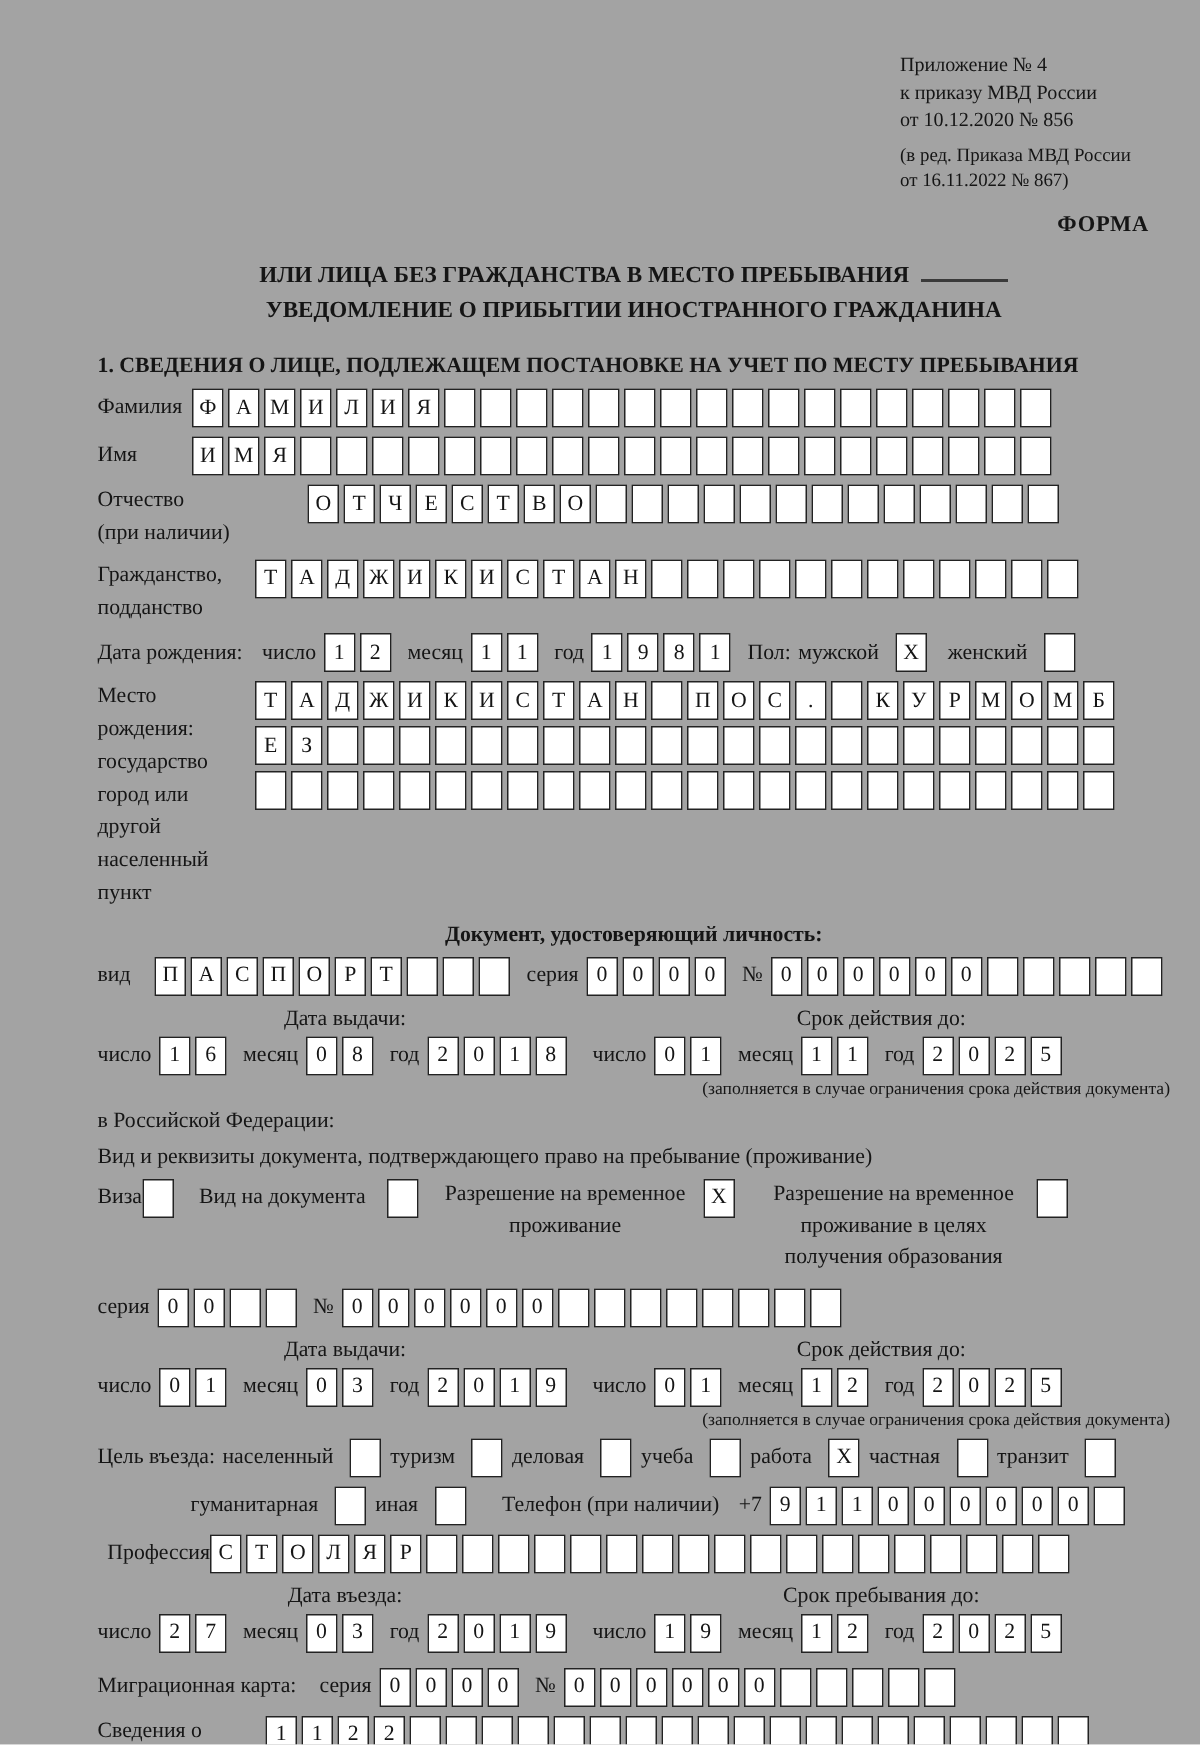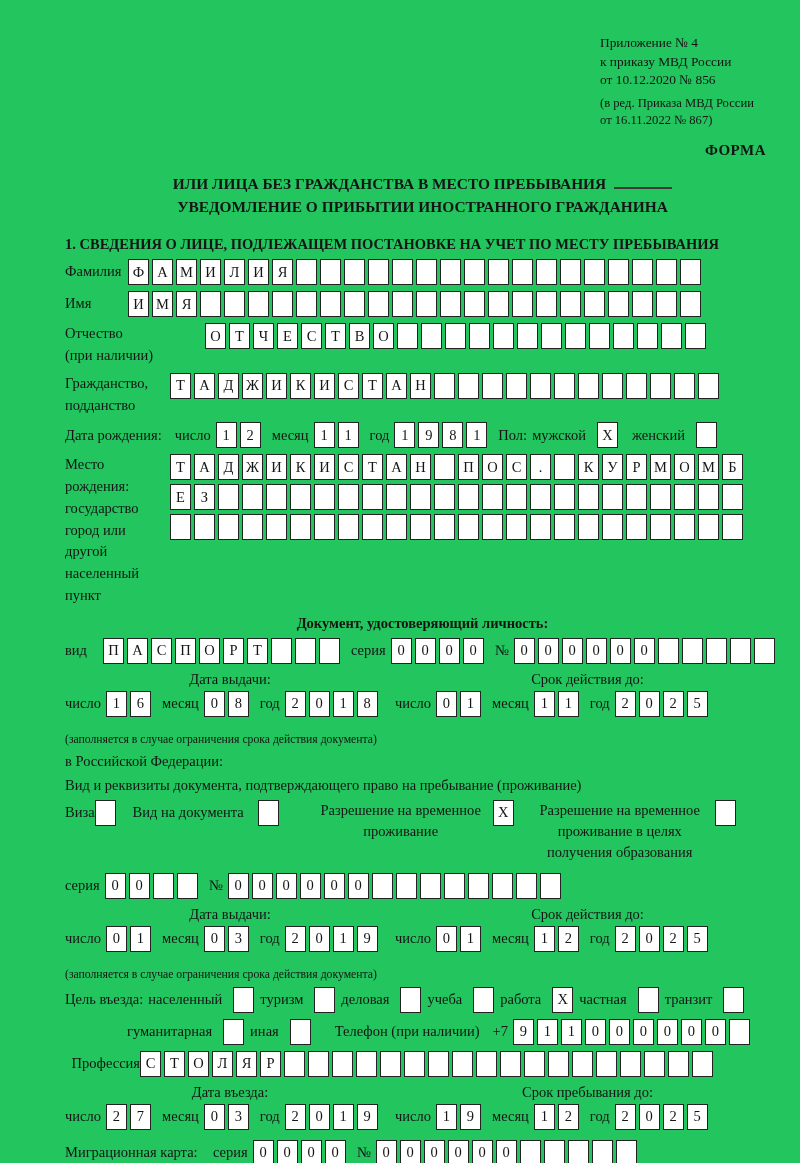--- a/index.html
+++ b/index.html
@@ -1,18 +1,18 @@
 <!DOCTYPE html>
 <html><head>
 <meta charset="utf-8">
 <style>
   html,body{margin:0;padding:0;background:#fff;}
   .page{
     position:relative;width:800px;height:1163px;box-sizing:border-box;
-    background:#22c55e;padding:34px 20px 0 65px;
+    background:#a3a3a3;padding:34px 20px 0 65px;
     font-family:"Liberation Serif","DejaVu Serif",serif;color:#151515;
     overflow:hidden;
   }
   .hdr{margin-left:auto;width:180px;font-size:13.4px;line-height:1.38;}
   .hdr .rev{font-size:12.6px;margin-top:5px;}
   .forma{text-align:right;font-weight:bold;font-size:15px;margin:13px 14px 0 0;letter-spacing:.5px;}
   .title{text-align:center;font-weight:bold;font-size:15.4px;line-height:1.5;margin-top:13px;}
   .blank-line{display:inline-block;width:58px;border-bottom:2.2px solid #3a3a3a;height:13px;margin-left:8px;}
   .sec{font-weight:bold;font-size:14.5px;margin-top:18px;}
   .row{display:flex;align-items:flex-start;margin-top:6px;}
@@ -26,21 +26,21 @@
     font-size:14.5px;background:#fff;flex-shrink:0;
   }
   .cb{margin:0 6px;}
   .sublbl{font-size:14.5px;align-self:center;margin-right:5px;}
   .sp{margin-left:8px;}
   .dgroup{display:flex;align-items:center;}
   .datecols{display:flex;margin-top:7px;}
   .datecol-l{width:330px;}
   .datecol-r{flex:1 1 auto;}
   .dc-title{font-size:14.5px;text-align:center;margin-bottom:3px;}
-  .footnote{font-size:11.7px;text-align:left;margin-top:16px;font-family:Liberation Serif, serif;}
+  .footnote{font-size:11.7px;text-align:right;margin-top:2px;font-family:Liberation Serif, serif;}
   .w-name{width:63px;}
   .w-patro{width:140px;}
   .w-cit{width:105px;}
   .w-bp{width:105px;}
   .w-vid{width:38px;}
   .w-prof{width:75px;text-align:right;}
   .w-mig{width:148px;}
   .w-rep{width:112px;}
   .stackrows .cells{margin-bottom:4px;}
   .center-bold{font-weight:bold;font-size:14.5px;text-align:center;margin-top:8px;}
@@ -405,21 +405,21 @@
 
   <div class="opts">
     <div class="opt">
       <span class="olbl">Виза</span>
       <span class="cell"></span>
     </div>
     <div class="opt" style="margin-left:14px;">
       <span class="olbl">Вид на документа</span>
       <span class="cell" style="margin-left:14px;"></span>
     </div>
-    <div class="opt" style="margin-left:33px;">
+    <div class="opt" style="margin-left:9px;">
       <span class="olbl opt-center w-opt3">Разрешение на временное проживание</span>
       <span class="cell" style="margin-left:6px;">X</span>
     </div>
     <div class="opt" style="margin-left:14px;">
       <span class="olbl opt-center w-opt4">Разрешение на временное проживание в целях получения образования</span>
       <span class="cell" style="margin-left:6px;"></span>
     </div>
   </div>
 
   <div class="row mt10">

